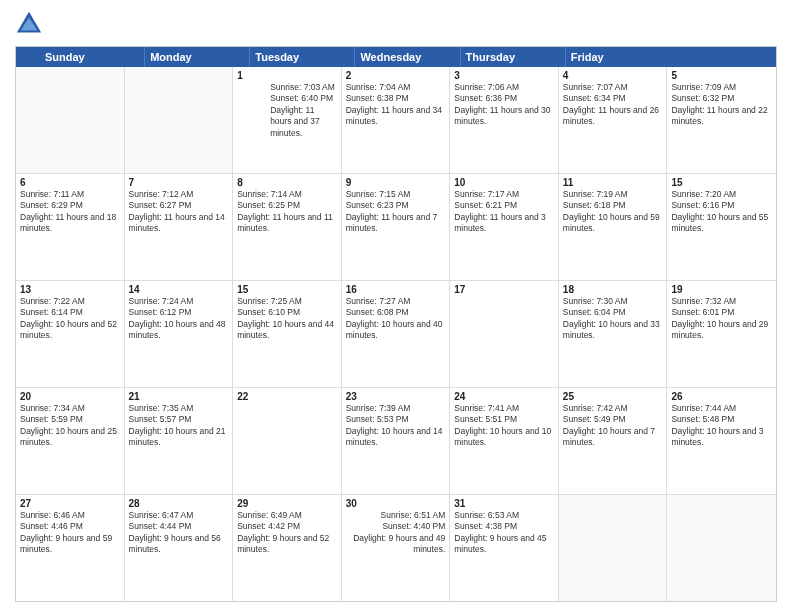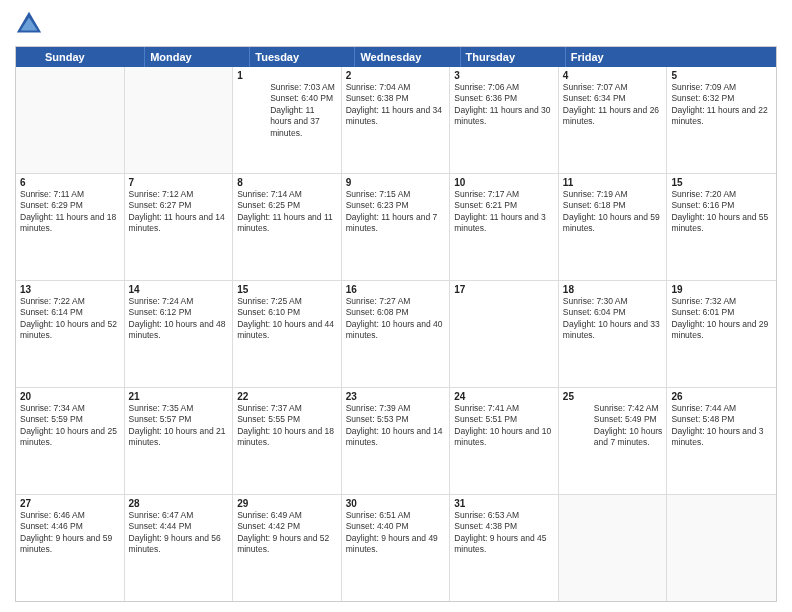--- a/index.html
+++ b/index.html
@@ -274,39 +274,36 @@
 Daylight: 10 hours and 25 minutes.</div>
           </div>
           <div class="cal-cell">
             <span class="day-num">21</span>
             <div class="cell-text" style="white-space: pre-line;">Sunrise: 7:35 AM
 Sunset: 5:57 PM
 Daylight: 10 hours and 21 minutes.</div>
           </div>
           <div class="cal-cell">
             <span class="day-num">22</span>
-            <div class="cell-text" style="white-space: pre-line;">Sunrise: 7:37 AM
-Sunset: 5:55 PM
-Daylight: 10 hours and 18 minutes.</div>
           </div>
           <div class="cal-cell">
             <span class="day-num">23</span>
             <div class="cell-text" style="white-space: pre-line;">Sunrise: 7:39 AM
 Sunset: 5:53 PM
 Daylight: 10 hours and 14 minutes.</div>
           </div>
           <div class="cal-cell">
             <span class="day-num">24</span>
             <div class="cell-text" style="white-space: pre-line;">Sunrise: 7:41 AM
 Sunset: 5:51 PM
 Daylight: 10 hours and 10 minutes.</div>
           </div>
           <div class="cal-cell">
             <span class="day-num">25</span>
-            <div class="cell-text" style="white-space: pre-line; margin-left: 31px;">Sunrise: 7:42 AM
+            <div class="cell-text" style="white-space: pre-line;">Sunrise: 7:42 AM
 Sunset: 5:49 PM
 Daylight: 10 hours and 7 minutes.</div>
           </div>
           <div class="cal-cell">
             <span class="day-num">26</span>
             <div class="cell-text" style="white-space: pre-line;">Sunrise: 7:44 AM
 Sunset: 5:48 PM
 Daylight: 10 hours and 3 minutes.</div>
           </div>
         </div>
@@ -324,21 +321,21 @@
 Daylight: 9 hours and 56 minutes.</div>
           </div>
           <div class="cal-cell">
             <span class="day-num">29</span>
             <div class="cell-text" style="white-space: pre-line;">Sunrise: 6:49 AM
 Sunset: 4:42 PM
 Daylight: 9 hours and 52 minutes.</div>
           </div>
           <div class="cal-cell">
             <span class="day-num">30</span>
-            <div class="cell-text" style="white-space: pre-line;">Sunrise: 6:51 AM
+            <div class="cell-text" style="white-space: pre-line; text-align: right;">Sunrise: 6:51 AM
 Sunset: 4:40 PM
 Daylight: 9 hours and 49 minutes.</div>
           </div>
           <div class="cal-cell">
             <span class="day-num">31</span>
             <div class="cell-text" style="white-space: pre-line;">Sunrise: 6:53 AM
 Sunset: 4:38 PM
 Daylight: 9 hours and 45 minutes.</div>
           </div>
           <div class="cal-cell empty"></div>

